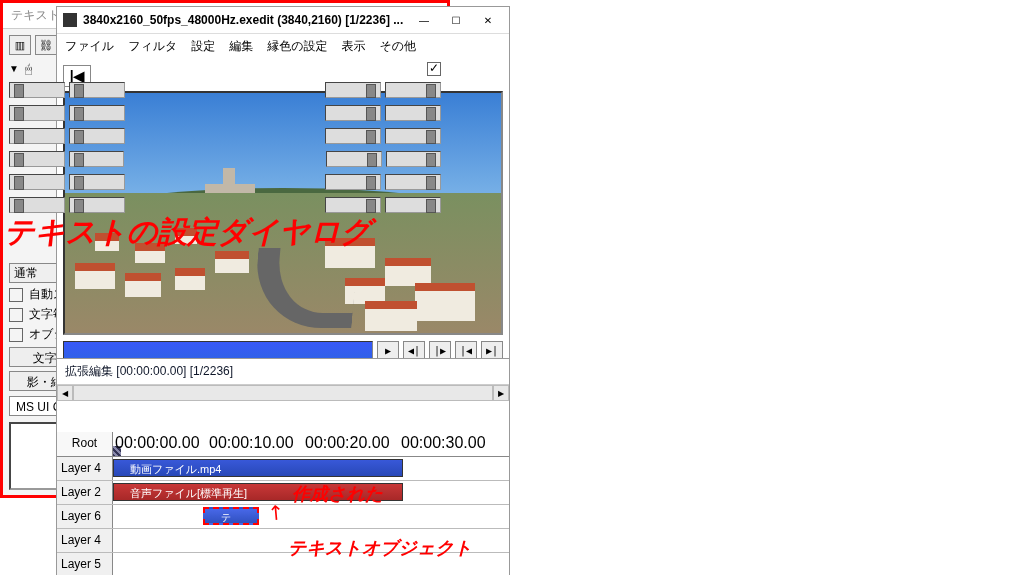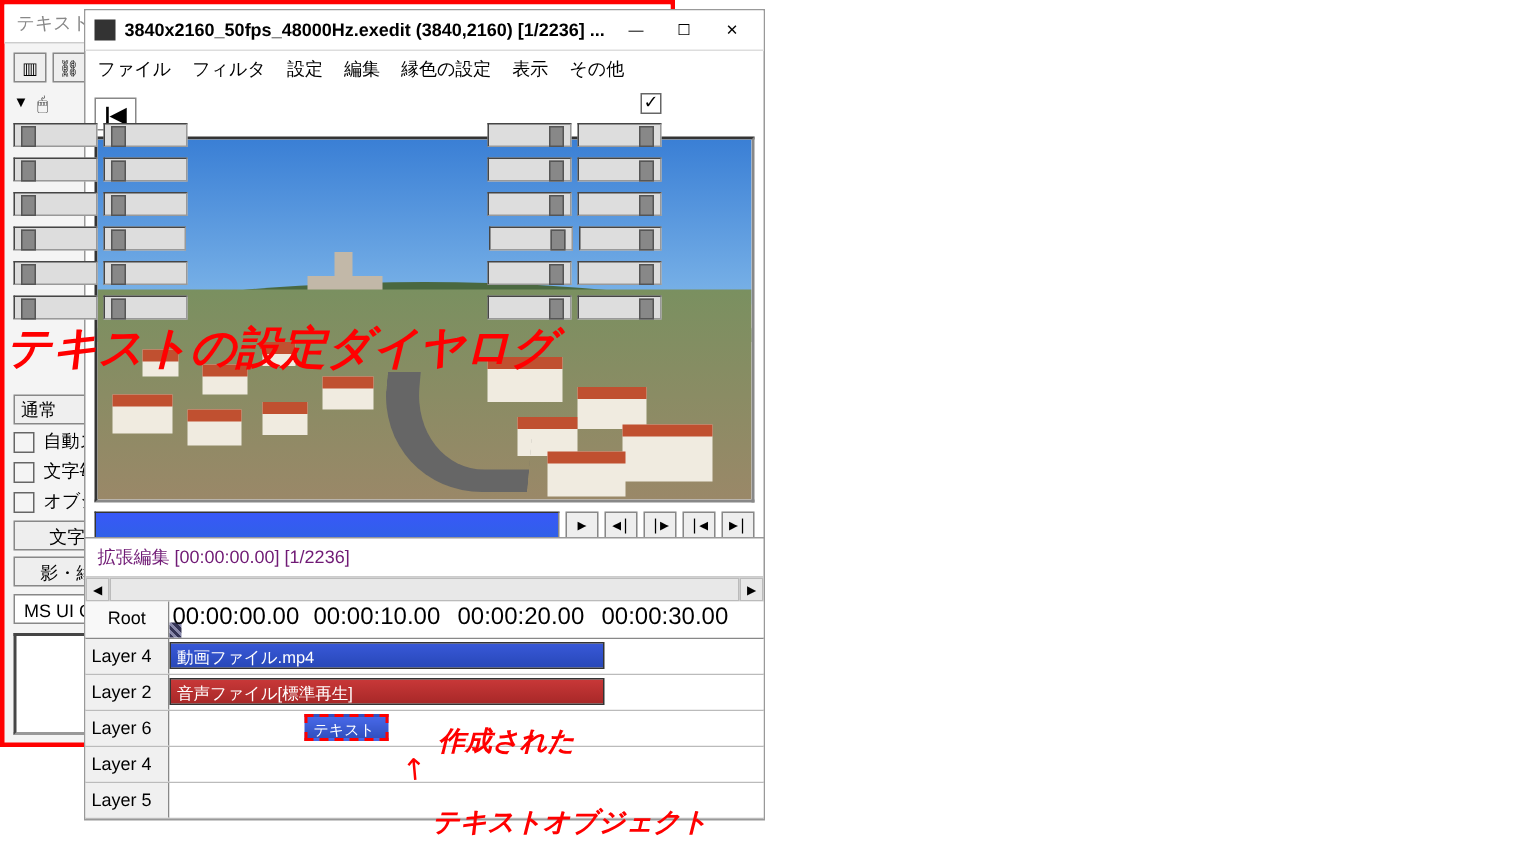--- a/index.html
+++ b/index.html
@@ -22,33 +22,33 @@
 .castle::before { content: ""; position: absolute; width: 100%; height: 60%; bottom: 0; background: #c2b8a8; }
 .castle::after { content: ""; position: absolute; width: 12px; height: 25px; top: 0; left: 18px; background: #c2b8a8; }
 .town { position: absolute; top: 130px; left: 0; right: 0; bottom: 0; }
 .house { position: absolute; background: #f0ebe0; border-top: 8px solid #c05030; }
 .road { position: absolute; bottom: 5px; left: 190px; width: 100px; height: 80px; border-left: 22px solid #666; border-bottom: 15px solid #666; border-radius: 0 0 0 70px; transform: skewX(-5deg); }
 .scrubber-row { display: flex; align-items: center; gap: 4px; margin-top: 6px; }
 .scrubber { flex: 1; height: 18px; border: 1px solid #888; background: linear-gradient(#3858f8, #3060e8); border-style: inset; }
 .play-btn { width: 22px; height: 18px; border: 1px solid #888; display: flex; align-items: center; justify-content: center; font-size: 10px; background: #eee; cursor: pointer; font-family: monospace; }
 
 .timeline-win { top: 358px; left: 56px; width: 454px; }
-.timeline-title { padding: 4px 8px; font-size: 12px; color: #701a75; border-bottom: 1px solid #ccc; }
+.timeline-title { padding: 4px 8px; font-size: 12px; color: #0f172a; border-bottom: 1px solid #ccc; }
 .tl-scroll-row { display: flex; }
 .tl-scrollbar { flex: 1; height: 16px; background: #e8e8e8; border: 1px solid #bbb; }
 .tl-arrow { width: 16px; height: 16px; background: #e8e8e8; border: 1px solid #bbb; display: flex; align-items: center; justify-content: center; font-size: 8px; }
-.ruler-row { display: flex; border-bottom: 1px solid #888; }
+.ruler-row { display: flex; border-bottom: 1px solid #888; margin-top: 31px; }
 .root-cell { width: 56px; text-align: center; padding: 4px; border-right: 1px solid #888; background: #f8f8f8; font-size: 12px; }
 .ruler { flex: 1; position: relative; height: 24px; background: #fff; font-size: 10px; }
 .ruler-tick { position: absolute; top: 2px; font-size: 16px; }
 .playhead-zone { position: absolute; left: 0; top: 14px; width: 8px; height: 10px; background: repeating-linear-gradient(45deg,#335,#335 2px,#88a 2px,#88a 4px); }
 .layer-row { display: flex; border-bottom: 1px solid #bbb; height: 24px; }
 .layer-label { width: 56px; padding: 4px; border-right: 1px solid #888; background: #f0f0f0; font-size: 12px; }
 .layer-track { flex: 1; position: relative; background: #fff; }
-.clip { position: absolute; top: 2px; height: 18px; font-size: 11px; color: #fff; padding: 2px 4px; border: 1px solid #333; overflow: hidden; }
+.clip { position: absolute; top: 2px; height: 18px; font-size: 11px; color: #fff; padding: 2px 16px; border: 1px solid #333; overflow: hidden; }
 .clip-video { left: 0; width: 290px; background: linear-gradient(#3858d8, #2848b8); }
 .clip-audio { left: 0; width: 290px; background: linear-gradient(#c83838, #a82828); }
 .clip-text { left: 90px; width: 56px; background: linear-gradient(#4868e8, #3050c0); border: 2px dashed #f00; font-size: 10px; }
 
 .settings-win { top: 2px; left: 524px; width: 450px; height: 498px; border: 3px solid #f00; background: #f4f4f4; }
 .settings-title { padding: 4px 8px; font-size: 12px; color: #888; border-bottom: 1px solid #ccc; background: #fff; }
 .settings-body { padding: 6px; }
 .top-ctrl-row { display: flex; align-items: center; gap: 4px; margin-bottom: 6px; }
 .icon-btn { width: 22px; height: 20px; border: 1px solid #888; background: #eee; display: flex; align-items: center; justify-content: center; font-size: 11px; cursor: pointer; }
 .frame-slider { flex: 1; height: 18px; border: 1px solid #666; background: linear-gradient(#3060e0, #4878f0); border-style: inset; }

